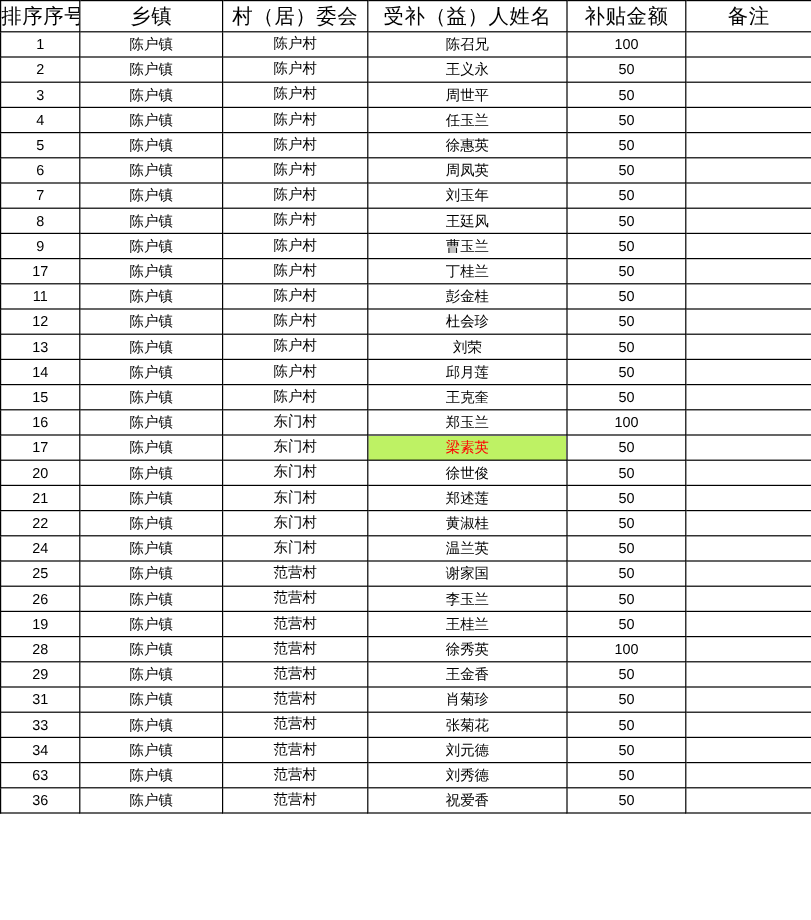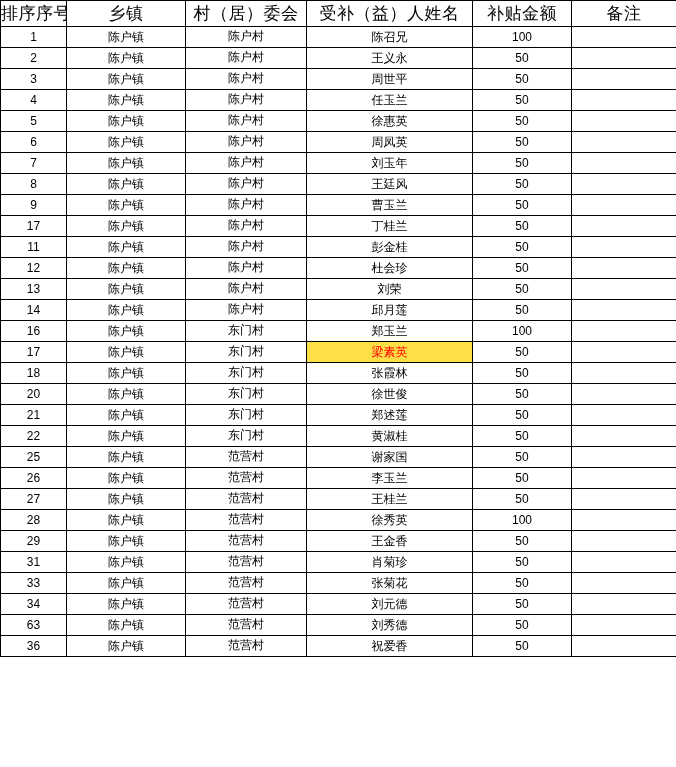--- a/index.html
+++ b/index.html
@@ -45,21 +45,21 @@
   td.col-name { width: 165px; font-family: Liberation Serif, serif; }
   td.col-amount { width: 98px; font-size: 11px; }
   td.col-remark { width: 104px; }
   th.col-index { width: 65px; }
   th.col-town { width: 118px; }
   th.col-village { width: 120px; }
   th.col-name { width: 165px; }
   th.col-amount { width: 98px; margin-left: 37px; }
   th.col-remark { width: 104px; }
   td.highlight {
-    background: #fde047;
+    background: #bef264;
     color: #ff0000;
   }
 </style>
 </head>
 <body>
 
 <table class="subsidy-table">
   <thead>
     <tr>
       <th class="col-index">排序序号</th>
@@ -177,44 +177,44 @@
       </tr>
       <tr>
         <td class="col-index">14</td>
         <td class="col-town">陈户镇</td>
         <td class="col-village">陈户村</td>
         <td class="col-name">邱月莲</td>
         <td class="col-amount">50</td>
         <td class="col-remark"></td>
       </tr>
       <tr>
+        <td class="col-index">15</td>
+        <td class="col-town">陈户镇</td>
+        <td class="col-village">陈户村</td>
+        <td class="col-name">王克奎</td>
+        <td class="col-amount">50</td>
+        <td class="col-remark"></td>
+      </tr>
+      <tr>
         <td class="col-index">16</td>
         <td class="col-town">陈户镇</td>
         <td class="col-village">东门村</td>
         <td class="col-name">郑玉兰</td>
         <td class="col-amount">100</td>
         <td class="col-remark"></td>
       </tr>
       <tr>
         <td class="col-index">17</td>
         <td class="col-town">陈户镇</td>
         <td class="col-village">东门村</td>
         <td class="col-name highlight">梁素英</td>
         <td class="col-amount">50</td>
         <td class="col-remark"></td>
       </tr>
       <tr>
-        <td class="col-index">18</td>
-        <td class="col-town">陈户镇</td>
-        <td class="col-village">东门村</td>
-        <td class="col-name">张霞林</td>
-        <td class="col-amount">50</td>
-        <td class="col-remark"></td>
-      </tr>
-      <tr>
         <td class="col-index">20</td>
         <td class="col-town">陈户镇</td>
         <td class="col-village">东门村</td>
         <td class="col-name">徐世俊</td>
         <td class="col-amount">50</td>
         <td class="col-remark"></td>
       </tr>
       <tr>
         <td class="col-index">21</td>
         <td class="col-town">陈户镇</td>
@@ -225,37 +225,45 @@
       </tr>
       <tr>
         <td class="col-index">22</td>
         <td class="col-town">陈户镇</td>
         <td class="col-village">东门村</td>
         <td class="col-name">黄淑桂</td>
         <td class="col-amount">50</td>
         <td class="col-remark"></td>
       </tr>
       <tr>
+        <td class="col-index">24</td>
+        <td class="col-town">陈户镇</td>
+        <td class="col-village">东门村</td>
+        <td class="col-name">温兰英</td>
+        <td class="col-amount">50</td>
+        <td class="col-remark"></td>
+      </tr>
+      <tr>
         <td class="col-index">25</td>
         <td class="col-town">陈户镇</td>
         <td class="col-village">范营村</td>
         <td class="col-name">谢家国</td>
         <td class="col-amount">50</td>
         <td class="col-remark"></td>
       </tr>
       <tr>
         <td class="col-index">26</td>
         <td class="col-town">陈户镇</td>
         <td class="col-village">范营村</td>
         <td class="col-name">李玉兰</td>
         <td class="col-amount">50</td>
         <td class="col-remark"></td>
       </tr>
       <tr>
-        <td class="col-index">27</td>
+        <td class="col-index">19</td>
         <td class="col-town">陈户镇</td>
         <td class="col-village">范营村</td>
         <td class="col-name">王桂兰</td>
         <td class="col-amount">50</td>
         <td class="col-remark"></td>
       </tr>
       <tr>
         <td class="col-index">28</td>
         <td class="col-town">陈户镇</td>
         <td class="col-village">范营村</td>

